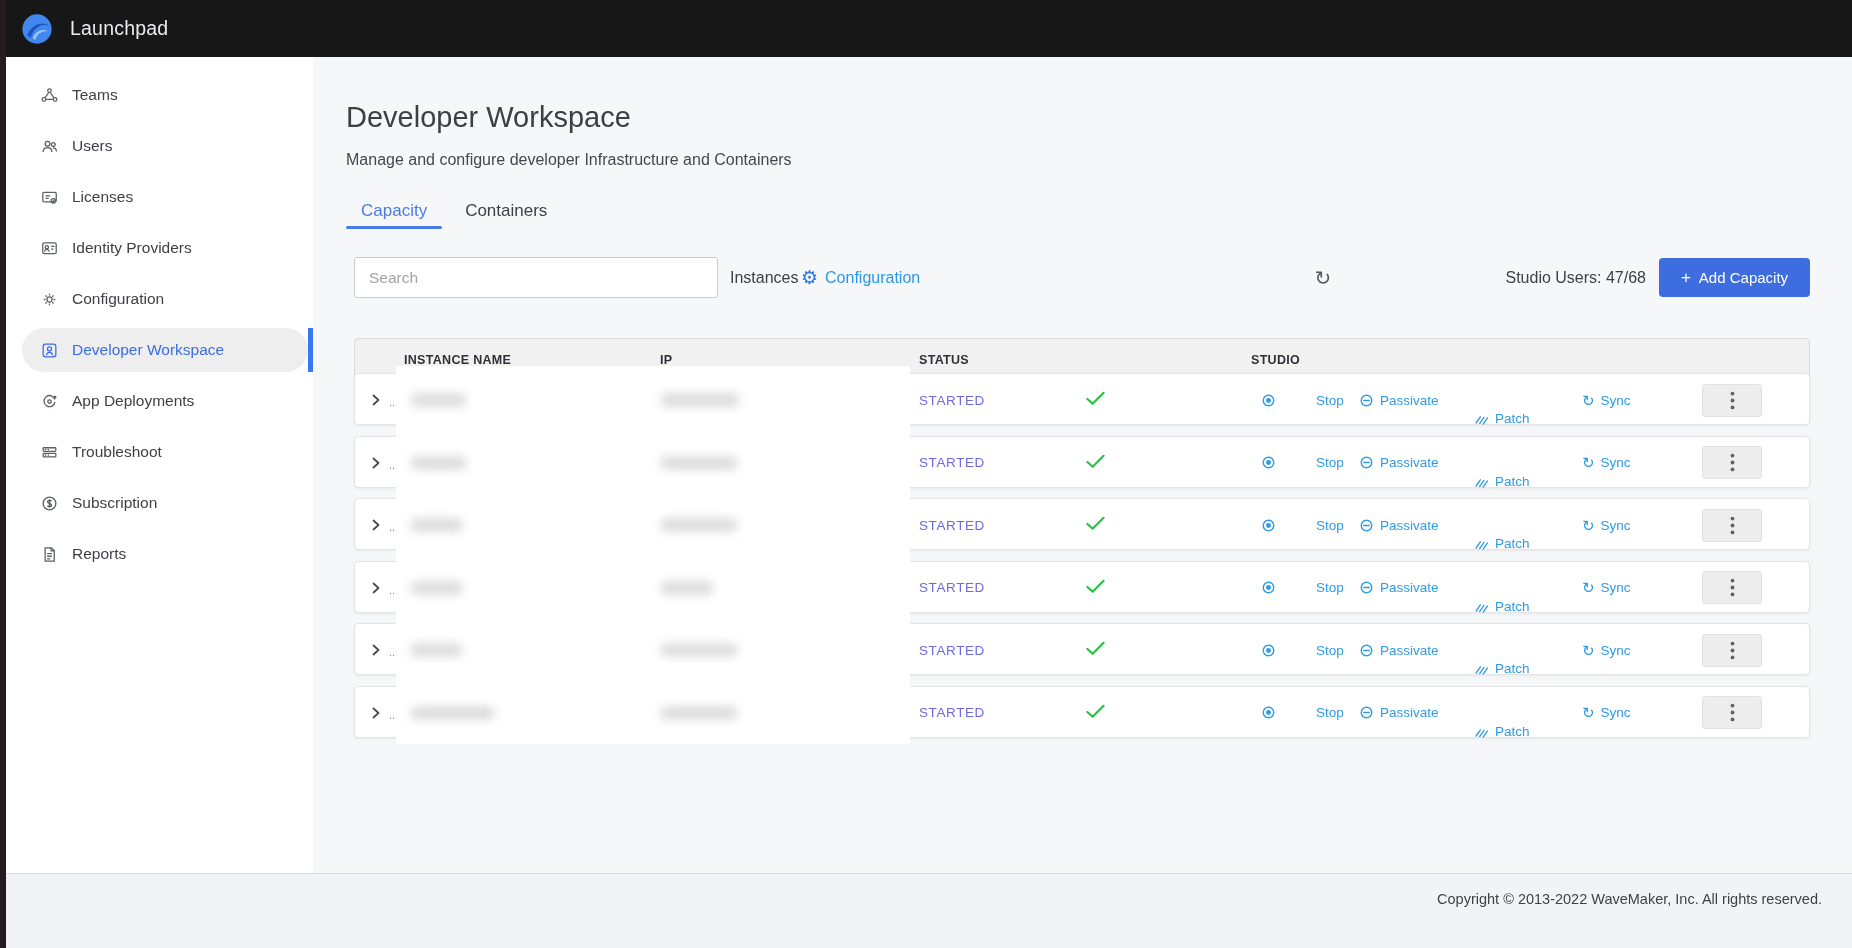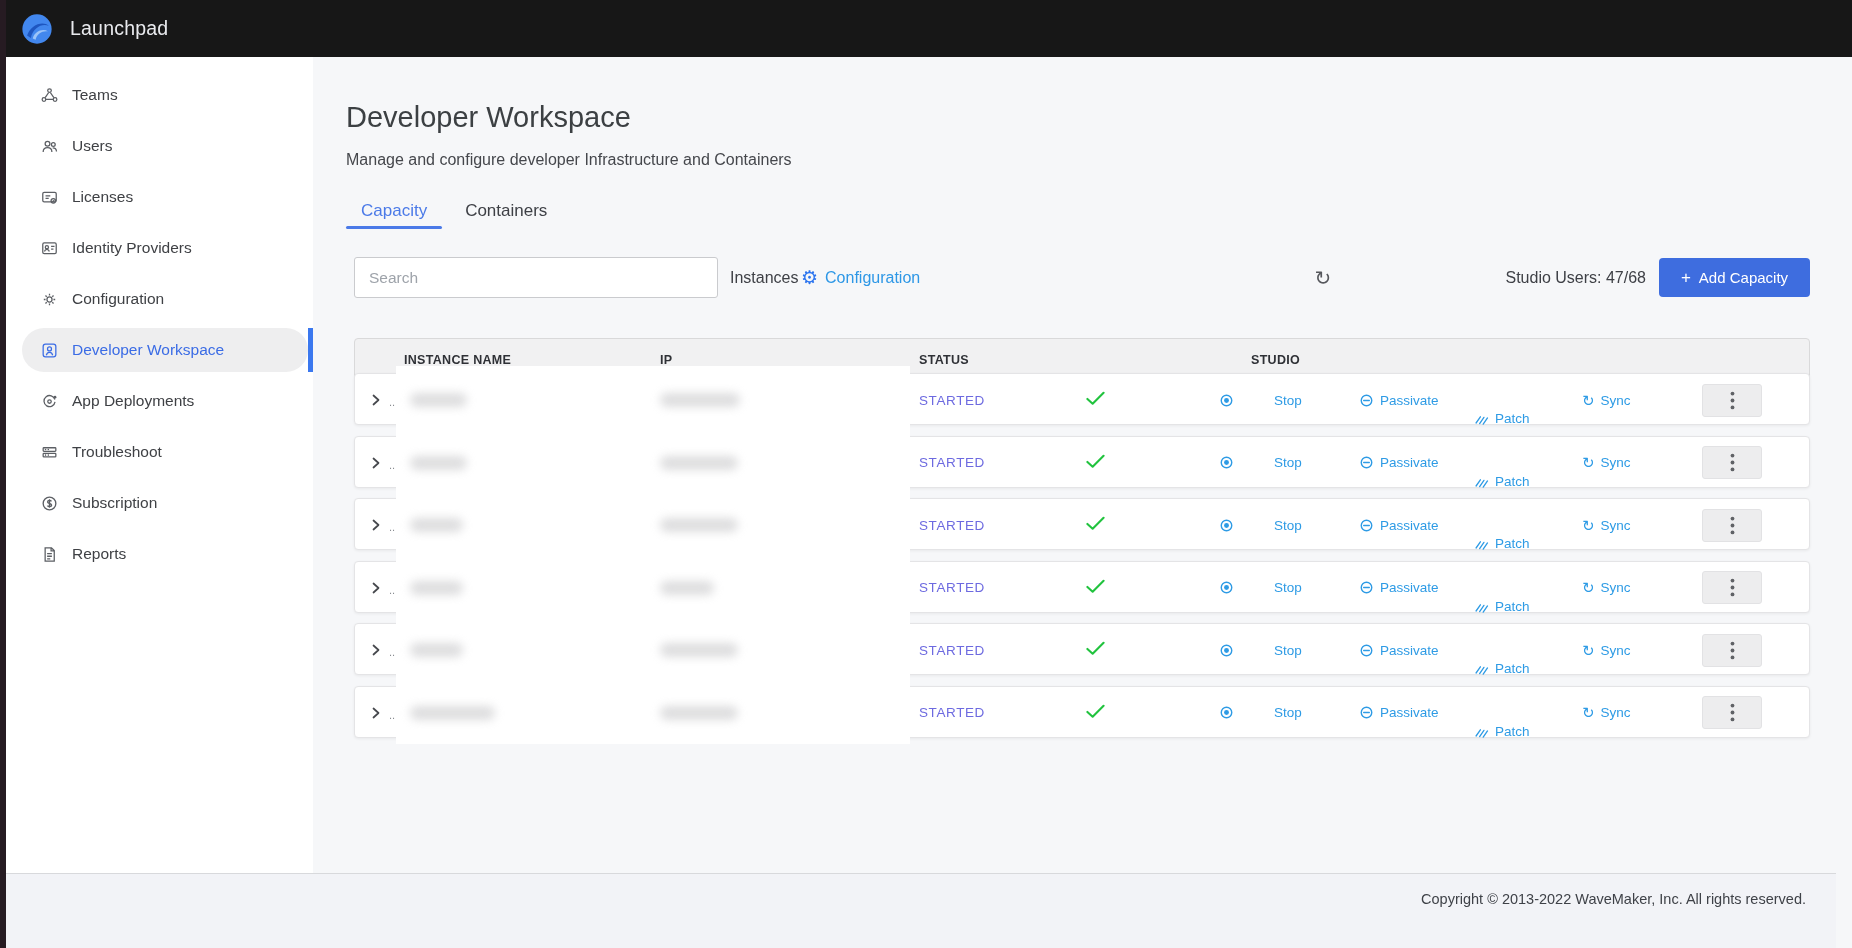--- a/index.html
+++ b/index.html
@@ -85,28 +85,28 @@
   .row .redact-prefix { position:absolute; left:34px; top:22px; font-size:11px; color:#8a8d92; z-index:3; }
   .blob { position:absolute; top:19px; height:14px; border-radius:7px; background:#c7c7c9;
           filter:blur(5px); opacity:.6; z-index:3; }
   .blob.name { left:55px; } .blob.ip { left:305px; }
   .status-text { position:absolute; left:564px; top:0; height:52px; display:flex; align-items:center;
                  font-size:13.5px; letter-spacing:.6px; color:#6d6ae0; }
   .check { position:absolute; left:731px; top:17px; }
   .action { position:absolute; top:0; height:52px; display:flex; align-items:center; column-gap:6px;
             color:#2e9be5; font-size:13.5px; cursor:pointer; }
   .action svg { display:block; }
-  .a-stop { left:864px;gap:40px; } .a-passivate { left:1004px; } .a-patch { left:1119px;align-items:flex-end; } .a-sync { left:1227px; }
+  .a-stop { left:906px;gap:40px; } .a-passivate { left:1004px; } .a-patch { left:1119px;align-items:flex-end; } .a-sync { left:1227px; }
   .sync-glyph { font-size:15px; line-height:1; color:#2e9be5; }
   .kebab { position:absolute; left:1347px; top:9.5px; width:60px; height:33px; background:#ededee;
            border:1px solid #e2e2e4; border-radius:3px; display:flex; align-items:center;
            justify-content:center; cursor:pointer; }
 
   
-  .footer { position:absolute; bottom:0; left:0; right:16px; height:75px; background:#f2f3f7;
+  .footer { position:absolute; bottom:0; left:0; right:0; height:75px; background:#f2f3f7;
             border-top:1px solid #d8d9dc; z-index:3;margin-top:44px; }
   .copyright { position:absolute; right:30px; top:17px; font-size:14.5px; color:#3f4248; }
 </style>
 </head>
 <body>
 
 <div class="screen">
 
   <div class="edge-strip"></div>
 

